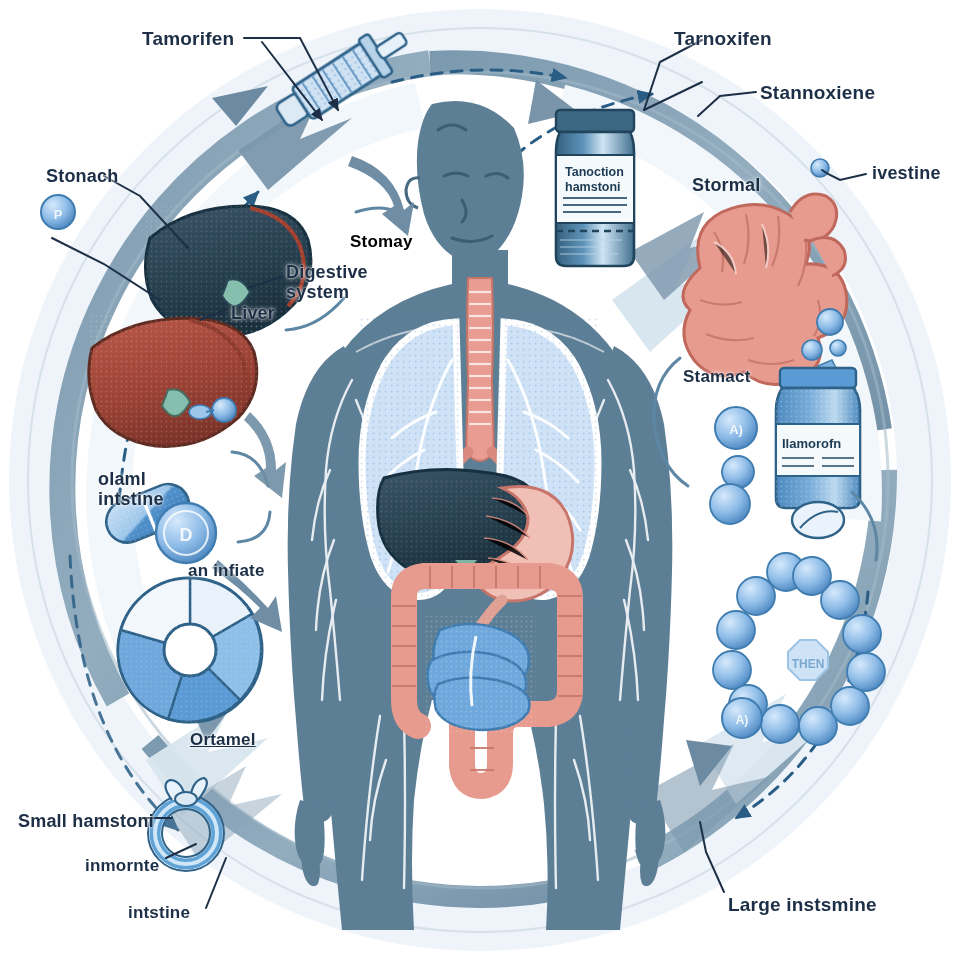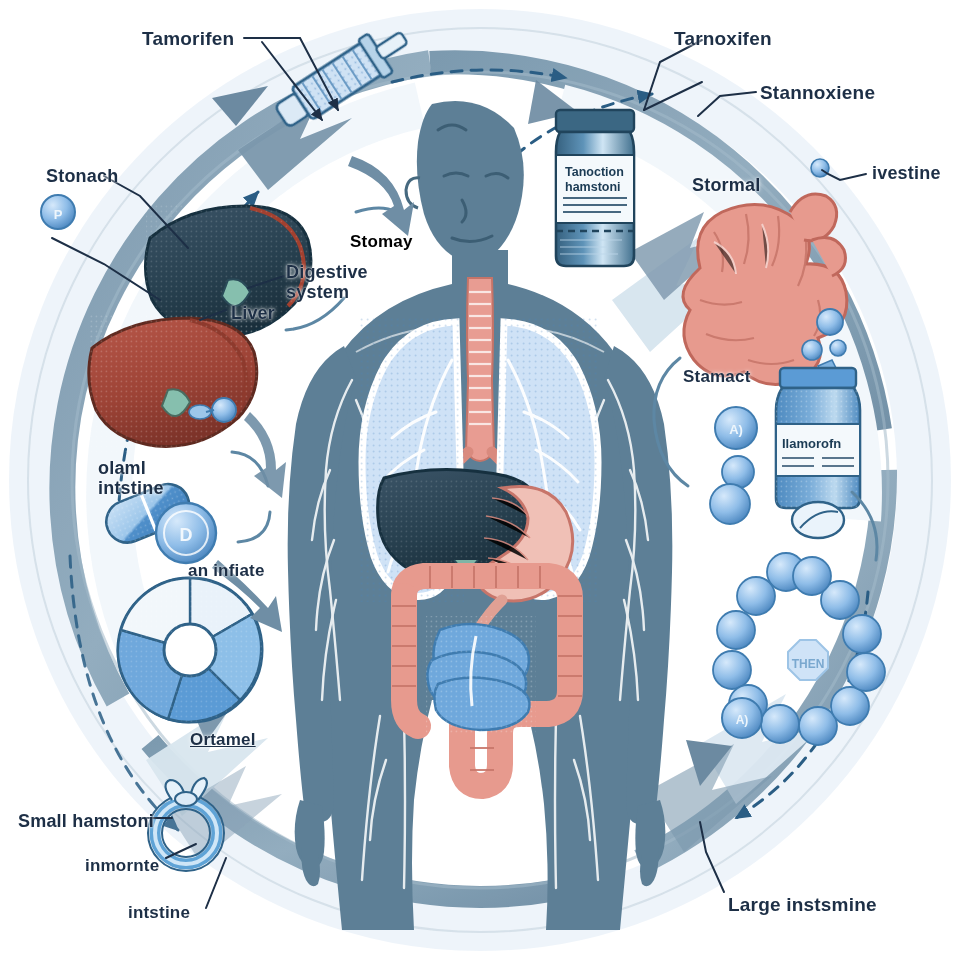--- a/index.html
+++ b/index.html
@@ -531,21 +531,21 @@
     <div class="lbl" style="left: 674px; top: 28px; font-size: 19px; color: rgb(29, 47, 70);">Tarnoxifen</div>
     <div class="lbl" style="left: 760px; top: 82px; font-size: 19px; color: rgb(29, 47, 70);">Stannoxiene</div>
     <div class="lbl" style="left: 46px; top: 166px; font-size: 18px; color: rgb(29, 47, 70);">Stonach</div>
     <div class="lbl" style="left: 692px; top: 175px; font-size: 18px; color: rgb(29, 47, 70);">Stormal</div>
     <div class="lbl" style="left: 872px; top: 163px; font-size: 18px; color: rgb(29, 47, 70);">ivestine</div>
     <div class="lbl" style="left: 350px; top: 232px; font-size: 17px; color: #000000;">Stomay</div>
     <div class="lbl" style="left: 286px; top: 262px; font-size: 18px; color: rgb(29, 47, 70);">Digestive
 system</div>
     <div class="lbl" style="left: 231px; top: 303px; font-size: 18px; color: rgb(29, 47, 70);">Liver</div>
     <div class="lbl" style="left: 683px; top: 367px; font-size: 17px; color: rgb(29, 47, 70);">Stamact</div>
-    <div class="lbl" style="left: 98px; top: 458px; font-size: 18px; color: rgb(29, 47, 70);">olaml
+    <div class="lbl" style="left: 98px; top: 469px; font-size: 18px; color: rgb(29, 47, 70);">olaml
 intstine</div>
     <div class="lbl" style="left: 188px; top: 561px; font-size: 17px; color: rgb(29, 47, 70);">an infiate</div>
     <div class="lbl" style="left: 190px; top: 730px; font-size: 17px; color: rgb(29, 47, 70); text-decoration: underline;">Ortamel</div>
     <div class="lbl" style="left: 18px; top: 811px; font-size: 18px; color: rgb(29, 47, 70);">Small hamstoni</div>
     <div class="lbl" style="left: 85px; top: 856px; font-size: 17px; color: rgb(29, 47, 70);">inmornte</div>
     <div class="lbl" style="left: 128px; top: 903px; font-size: 17px; color: rgb(29, 47, 70);">intstine</div>
     <div class="lbl" style="left: 728px; top: 894px; font-size: 19px; color: rgb(29, 47, 70);">Large instsmine</div>
   </div>
 
 </body></html>

